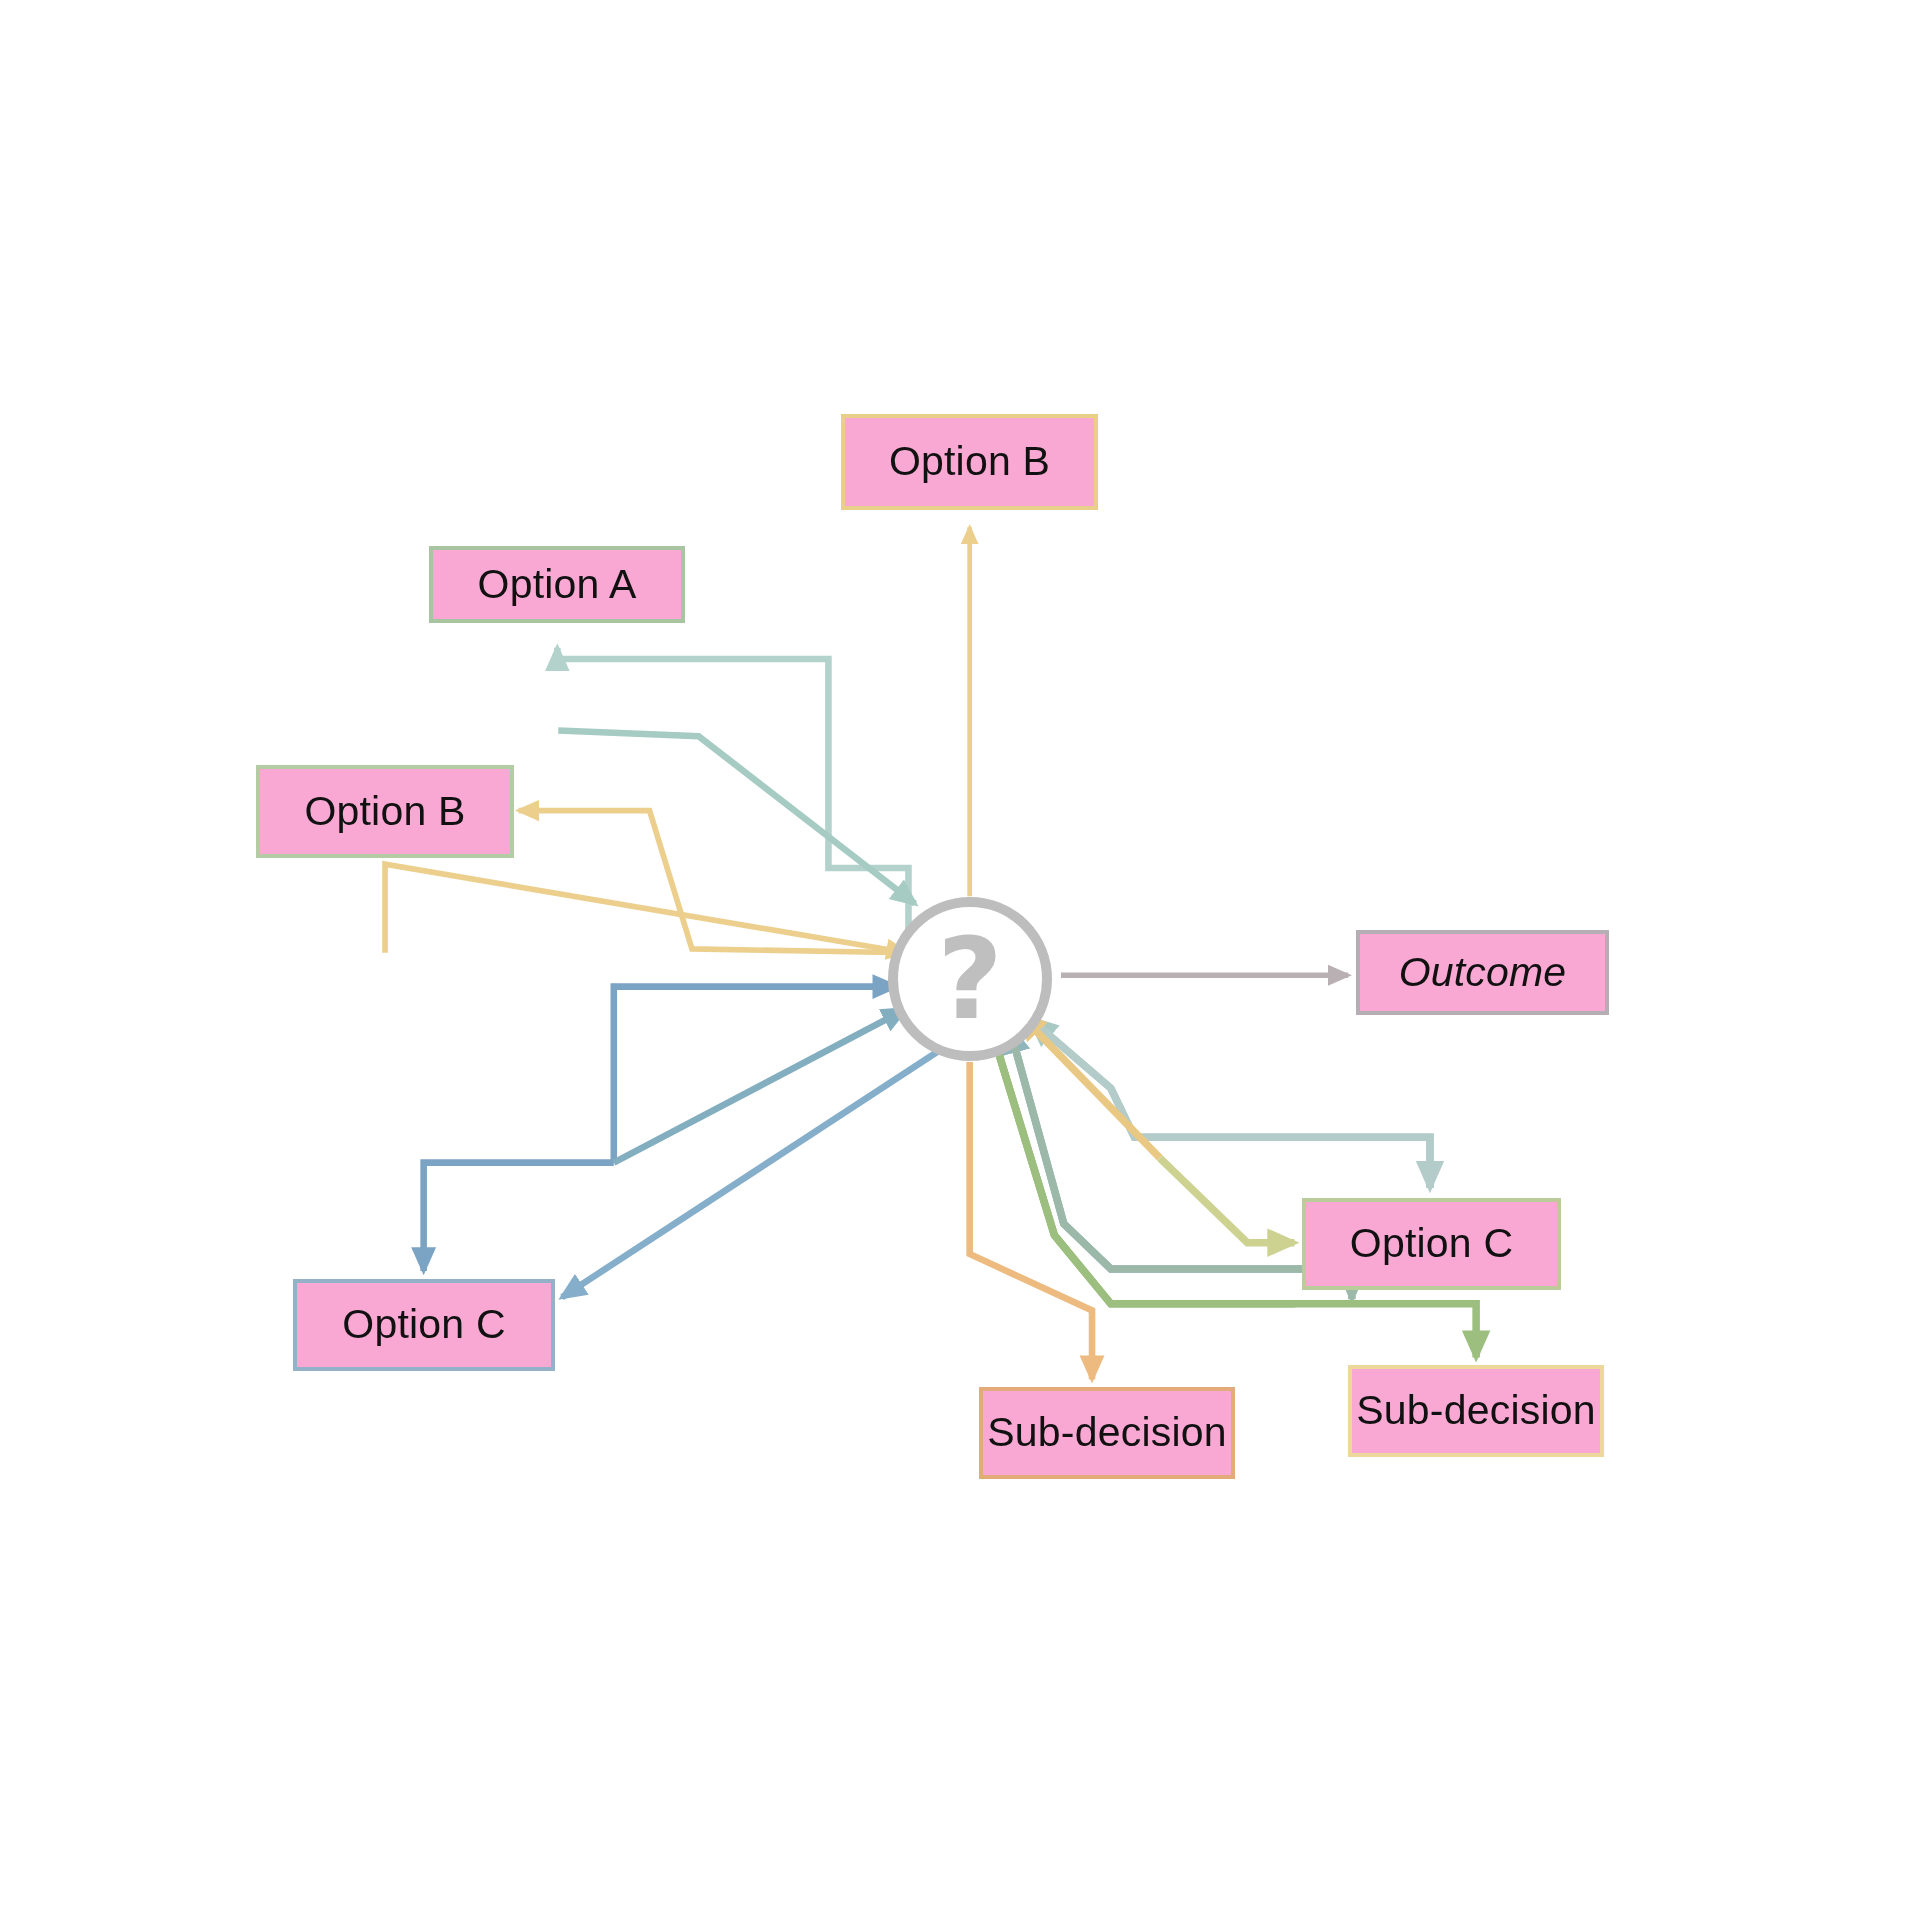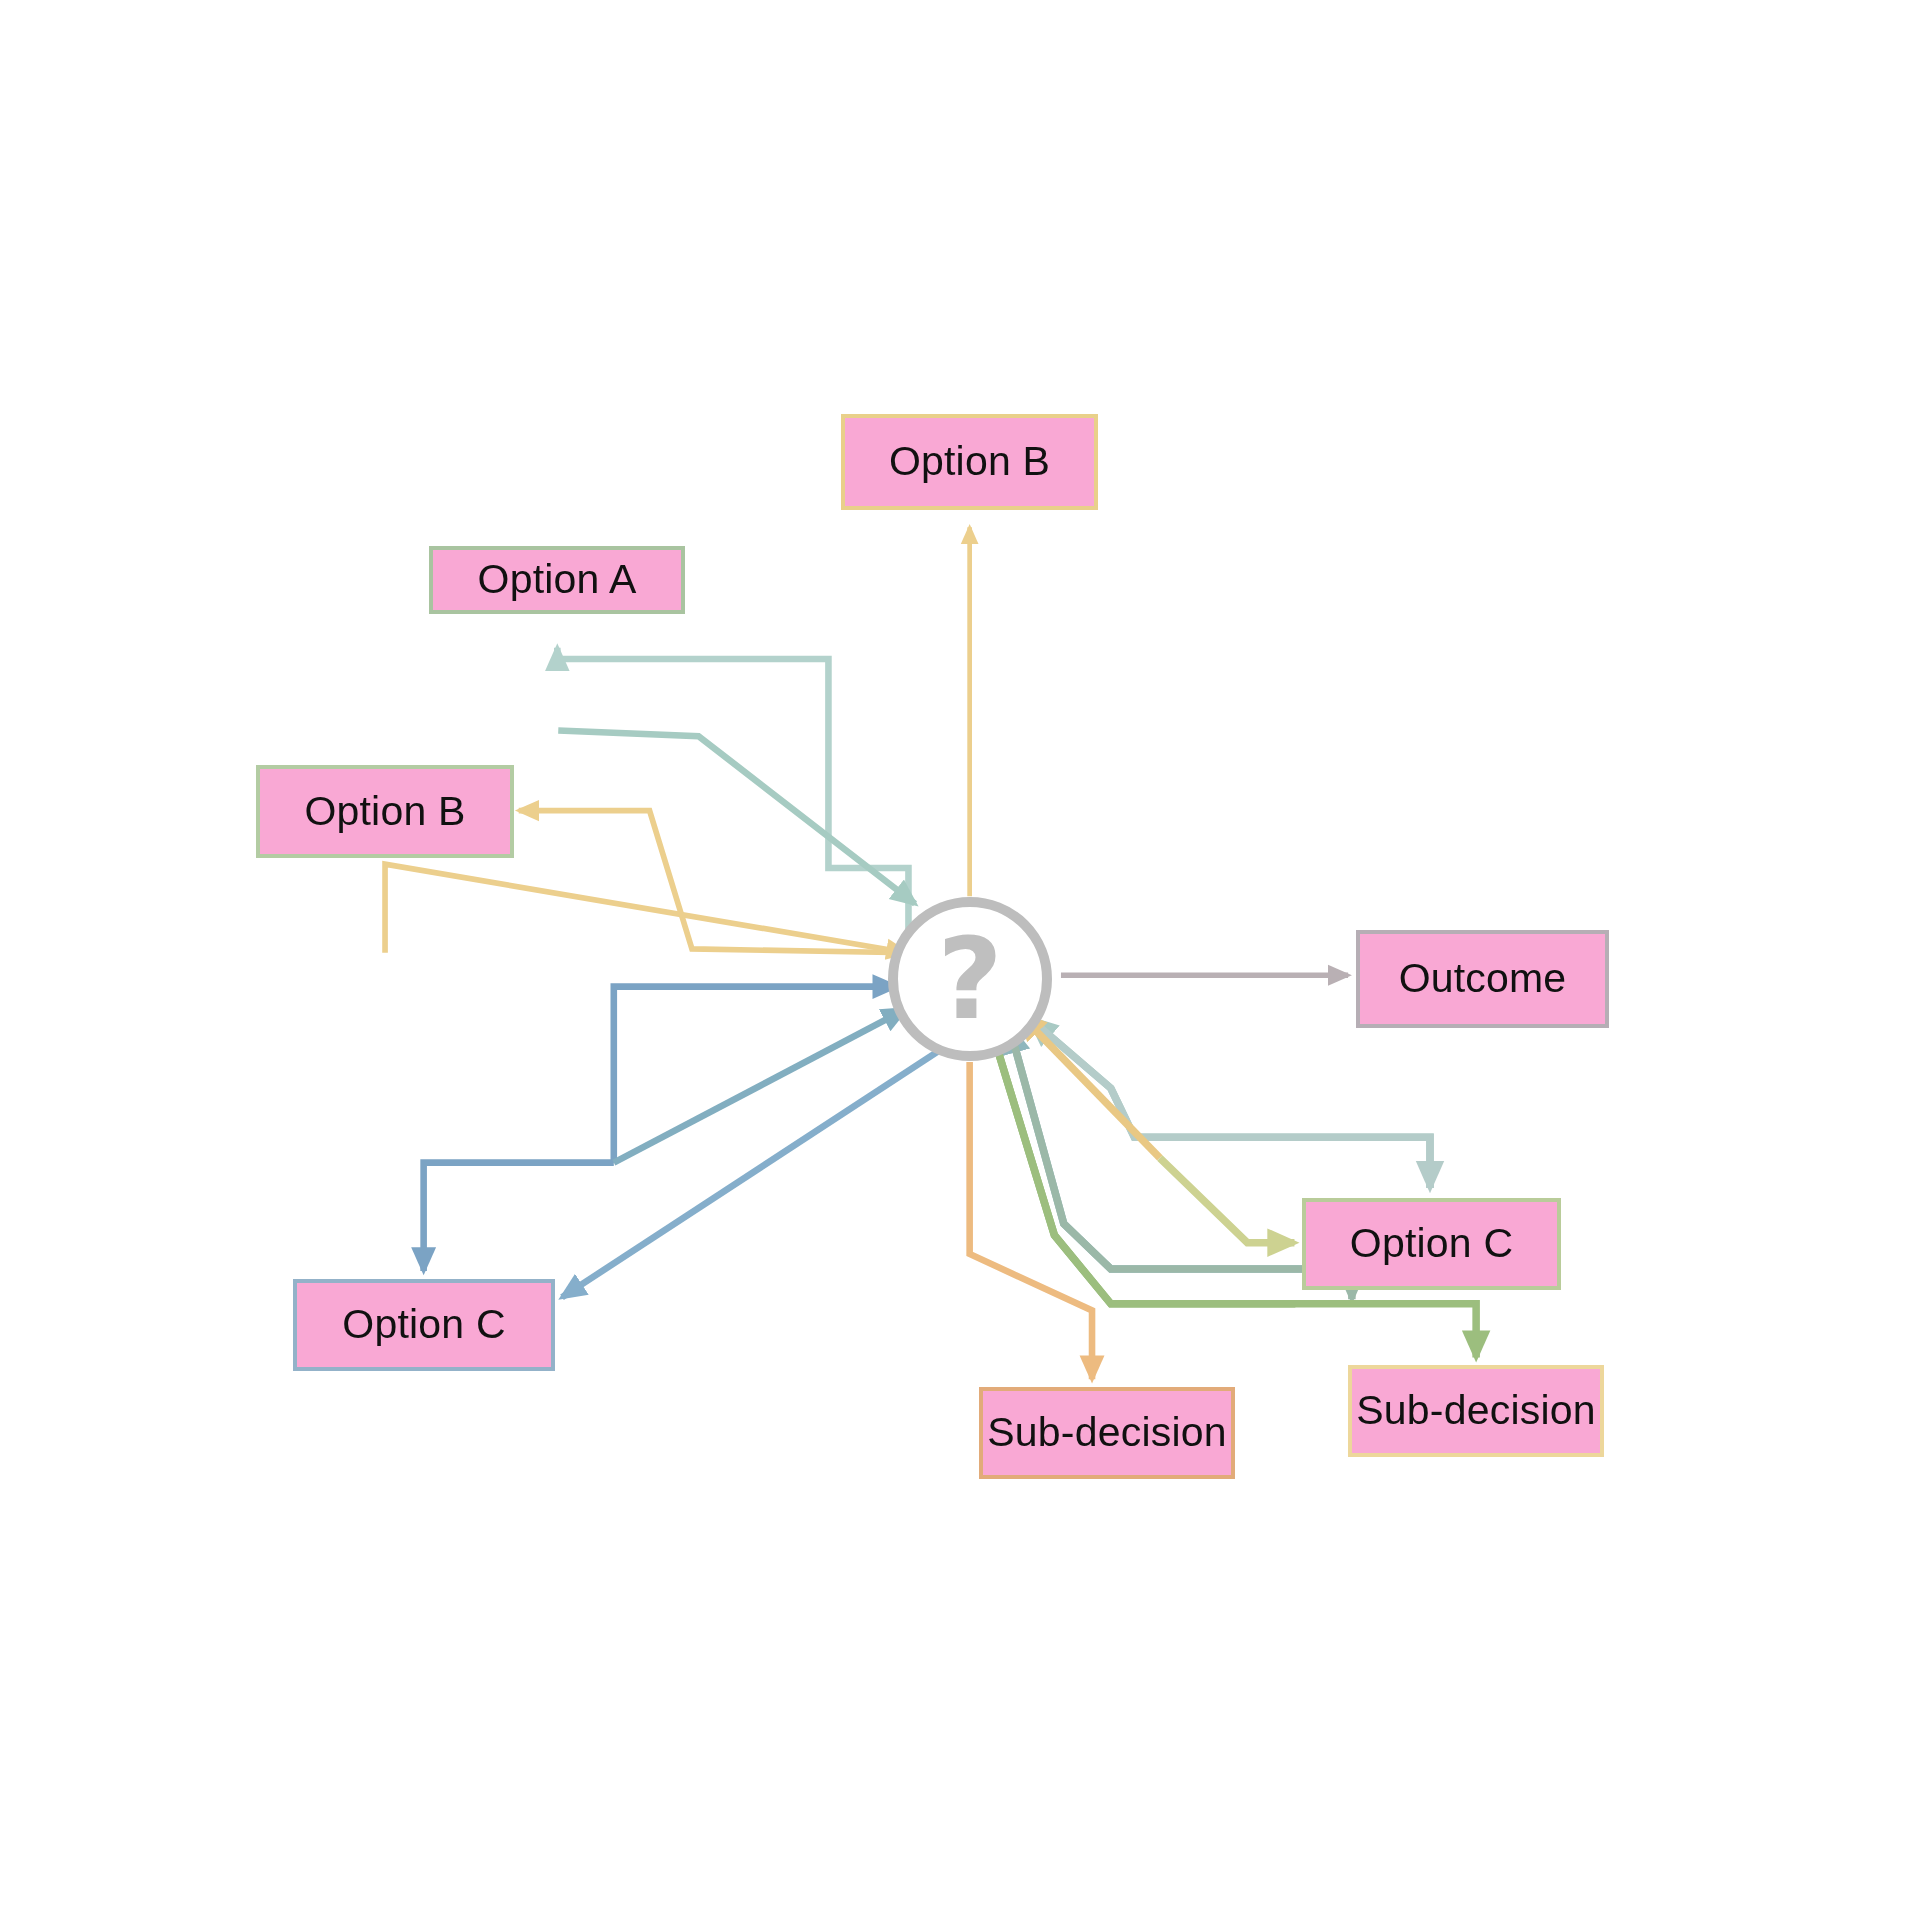--- a/index.html
+++ b/index.html
@@ -145,29 +145,29 @@
       <polyline points="1232,1230 1325,1320 1375,1320" fill="none" stroke="#cdd291" stroke-width="8" stroke-linecap="butt" stroke-linejoin="miter" marker-end="url(#arw-15)"></polyline>
       <polyline points="1376,1385 1180,1385 1120,1312 1052,1090" fill="none" stroke="#8fb872" stroke-width="8" stroke-linecap="butt" stroke-linejoin="miter" marker-end="url(#arw-16)"></polyline>
       <polyline points="1072,1090 1130,1300 1180,1348 1436,1348 1436,1380" fill="none" stroke="#9bb8a8" stroke-width="8" stroke-linecap="butt" stroke-linejoin="miter" marker-end="url(#arw-17)"></polyline>
       <polyline points="1052,1090 1120,1312 1180,1385 1568,1385 1568,1442" fill="none" stroke="#9cbe7e" stroke-width="8" stroke-linecap="butt" stroke-linejoin="miter" marker-end="url(#arw-18)"></polyline>
     </svg>
 
   <div class="node" id="node-option-b-top" style="left: 841px; top: 414px; width: 257px; height: 96px; border-width: 4.7px; border-color: rgb(233, 208, 138); font-size: 41px;">
     <span class="node-label">Option B</span>
   </div>
 
-  <div class="node" id="node-option-a" style="left: 429px; top: 546px; width: 256px; height: 68px; border-width: 4.7px; border-color: rgb(169, 196, 160); font-size: 41px; align-items: center;">
+  <div class="node" id="node-option-a" style="left: 429px; top: 546px; width: 256px; height: 77px; border-width: 4.7px; border-color: rgb(169, 196, 160); font-size: 41px; align-items: center;">
     <span class="node-label">Option A</span>
   </div>
 
   <div class="node" id="node-option-b-left" style="left: 256px; top: 765px; width: 258px; height: 93px; border-width: 4.7px; border-color: rgb(179, 204, 163); font-size: 41px;">
     <span class="node-label">Option B</span>
   </div>
 
-  <div class="node" id="node-outcome" style="left: 1356px; top: 930px; width: 253px; height: 98px; border-width: 4.7px; border-color: rgb(182, 174, 181); font-size: 41px;">
+  <div class="node" id="node-outcome" style="left: 1356px; top: 930px; width: 253px; height: 85px; border-width: 4.7px; border-color: rgb(182, 174, 181); font-size: 41px; font-style: italic;">
     <span class="node-label">Outcome</span>
   </div>
 
   <div class="node" id="node-option-c-right" style="left: 1302px; top: 1198px; width: 259px; height: 92px; border-width: 4.7px; border-color: rgb(185, 204, 154); font-size: 41px;">
     <span class="node-label">Option C</span>
   </div>
 
   <div class="node" id="node-option-c-left" style="left: 293px; top: 1279px; width: 262px; height: 92px; border-width: 4.7px; border-color: rgb(147, 178, 201); font-size: 41px;">
     <span class="node-label">Option C</span>
   </div>

